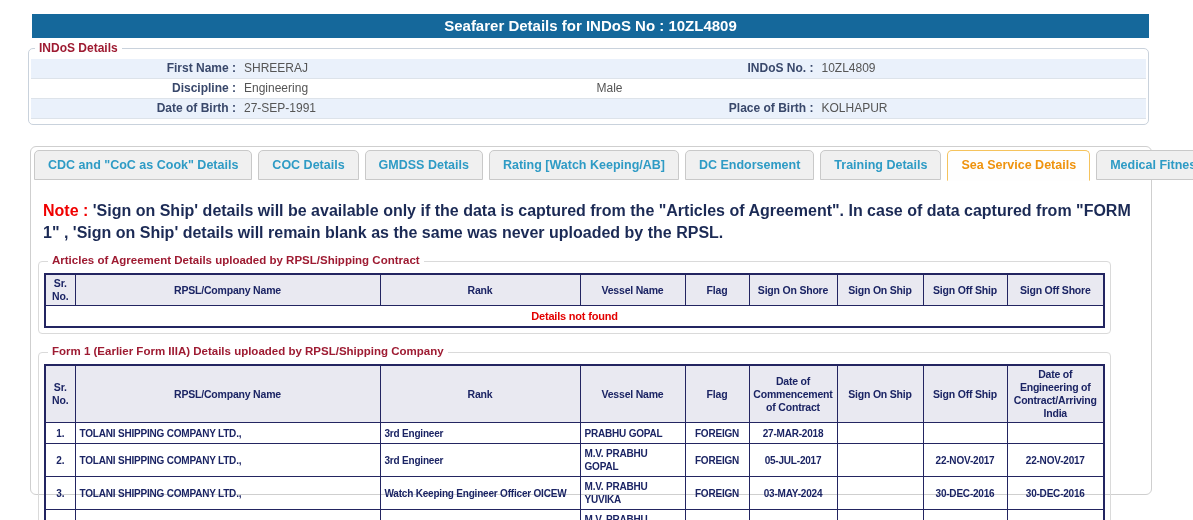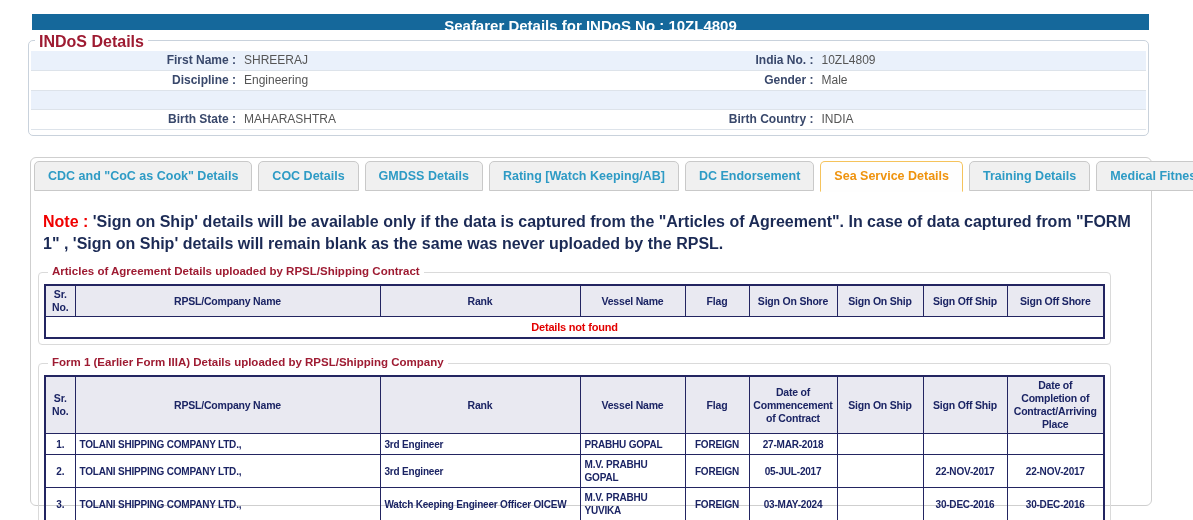--- a/index.html
+++ b/index.html
@@ -1,27 +1,27 @@
 <!DOCTYPE html>
 <html><head>
 <meta charset="utf-8">
 <style>
   * { box-sizing: border-box; margin: 0; padding: 0; }
   html, body { width: 1193px; height: 520px; overflow: hidden; background: #fff;
     font-family: "Liberation Sans", "DejaVu Sans", sans-serif; }
 
   
-  .titlebar { margin: 14px 44px 0 32px; height: 16px; background: #15689B;
+  .titlebar { margin: 14px 44px 0 32px; height: 24px; background: #15689B;
     color: #fff; font-weight: bold; font-size: 15px; line-height: 24px; text-align: center; }
 
   
   .fieldset { position: relative; border: 1px solid #C9D2DC; border-radius: 5px;
     margin: 10px 44px 0 28px; padding: 10px 2px 5px 2px; }
   .fieldset > .legend { position: absolute; top: -8px; left: 6px; background: #fff;
-    padding: 0 4px; color: #9E1B32; font-weight: bold; font-size: 16px; }
+    padding: 0 4px; color: #9E1B32; font-weight: bold; font-size: 12px; }
   .field-row { display: flex; min-height: 19px; line-height: 19px; border-bottom: 1px solid #DDE3EA; }
   .field-row.stripe { background: #EAF1FB; }
   .field-half { display: flex; width: 50%; }
   .field-label { width: 205px; text-align: right; font-weight: bold; color: #39486B; font-size: 12px; }
   .field-half.right .field-label { width: 225px; }
   .field-value { padding-left: 8px; color: #555; font-size: 12px; text-align: right; }
 
   
   .widget { margin: 21px 41px 0 30px; height: 349px; border: 1px solid #CFCFCF;
     border-radius: 6px; padding: 3px 4px 0 3px; }
@@ -62,60 +62,57 @@
 
 <div class="fieldset">
   <span class="legend">INDoS Details</span>
 
   <div class="field-row stripe">
     <div class="field-half">
       <span class="field-label">First Name :</span>
       <span class="field-value">SHREERAJ</span>
     </div>
     <div class="field-half right">
-      <span class="field-label">India No. :</span>
+      <span class="field-label">INDoS No. :</span>
       <span class="field-value">10ZL4809</span>
     </div>
   </div>
 
   <div class="field-row">
     <div class="field-half">
       <span class="field-label">Discipline :</span>
       <span class="field-value">Engineering</span>
     </div>
     <div class="field-half right">
-      <span class="field-label">Gender :</span>
       <span class="field-value">Male</span>
     </div>
   </div>
 
   <div class="field-row stripe">
-  </div>
-
-  <div class="field-row">
     <div class="field-half">
-      <span class="field-label">Birth State :</span>
-      <span class="field-value">MAHARASHTRA</span>
+      <span class="field-label">Date of Birth :</span>
+      <span class="field-value">27-SEP-1991</span>
     </div>
     <div class="field-half right">
-      <span class="field-label">Birth Country :</span>
-      <span class="field-value">INDIA</span>
-    </div>
-  </div>
+      <span class="field-label">Place of Birth :</span>
+      <span class="field-value">KOLHAPUR</span>
+    </div>
+  </div>
+
 </div>
 
 <div class="widget">
   <div class="tabstrip">
     <div class="tab">CDC and "CoC as Cook" Details</div>
     <div class="tab">COC Details</div>
     <div class="tab">GMDSS Details</div>
     <div class="tab">Rating [Watch Keeping/AB]</div>
     <div class="tab">DC Endorsement</div>
+    <div class="tab">Training Details</div>
     <div class="tab active">Sea Service Details</div>
-    <div class="tab">Training Details</div>
     <div class="tab">Medical Fitness Certificate</div>
   </div>
 
   <div class="note">
     <span class="note-label">Note :</span>
     <span>'Sign on Ship' details will be available only if the data is captured from the "Articles of Agreement". In case of data captured from "FORM 1" , 'Sign on Ship' details will remain blank as the same was never uploaded by the RPSL.</span>
   </div>
 
   <div class="tsection">
     <span class="legend">Articles of Agreement Details uploaded by RPSL/Shipping Contract</span>
@@ -169,21 +166,21 @@
       <thead>
         <tr>
           <th>Sr. No.</th>
           <th>RPSL/Company Name</th>
           <th>Rank</th>
           <th>Vessel Name</th>
           <th>Flag</th>
           <th>Date of Commencement of Contract</th>
           <th>Sign On Ship</th>
           <th>Sign Off Ship</th>
-          <th>Date of Completion of Contract/Arriving Place</th>
+          <th>Date of Engineering of Contract/Arriving India</th>
         </tr>
       </thead>
       <tbody>
         <tr>
           <td class="c">1.</td>
           <td>TOLANI SHIPPING COMPANY LTD.,</td>
           <td>3rd Engineer</td>
           <td>PRABHU GOPAL</td>
           <td class="c">FOREIGN</td>
           <td class="c">27-MAR-2018</td>

